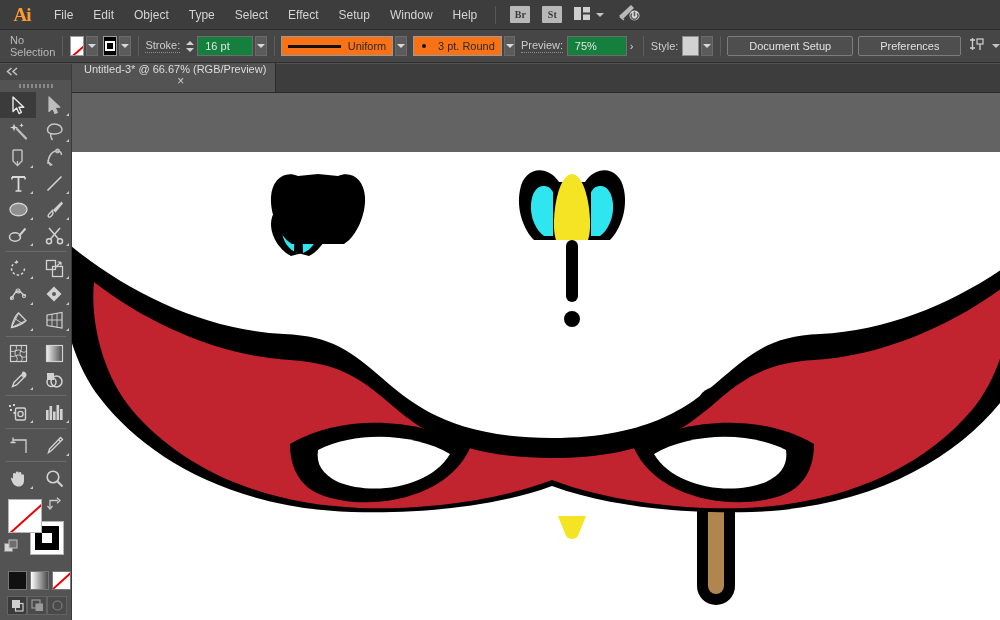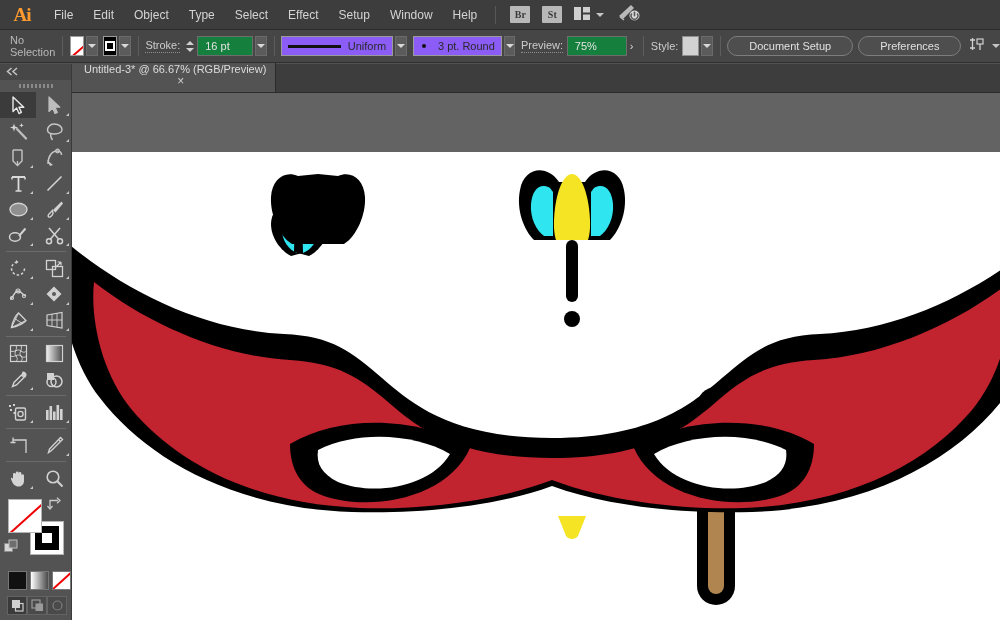--- a/index.html
+++ b/index.html
@@ -92,33 +92,33 @@
     border-right:4px solid transparent;
   }
   .stepper .up { border-bottom:4px solid #cfcfcf; margin-bottom:3px; }
   .stepper .dn { border-top:4px solid #cfcfcf; }
   .field {
     background:#15803d; border:1px solid #6d6d6d; height:20px;
     display:flex; align-items:center; padding:0 7px;
     font-size:11px; color:#e2e2e2; min-width:46px;
   }
   .white-field {
-    background:#8b5cf6; border:1px solid #9a9a9a; height:20px;
+    background:#f97316; border:1px solid #9a9a9a; height:20px;
     display:flex; align-items:center; padding:0 6px;
     font-size:11px; color:#2a2a2a; white-space:nowrap;
   }
   .uniform-line { width:58px; height:3px; background:#111; margin-right:7px; }
   .brush-dot { width:4px;height:4px;border-radius:50%;background:#111;margin-right:12px;margin-left:2px;}
   .arrow-btn {
     width:15px;height:20px;display:flex;align-items:center;justify-content:center;
     color:#d8d8d8;font-size:11px;
   }
   .style-sw { width:26px;height:20px;background:#d2d2d2;border:1px solid #8f8f8f; }
   .pill-btn {
-    height:20px; border:1px solid #7d7d7d; border-radius:10px;
+    height:20px; border:1px solid #7d7d7d; border-radius:2px;
     background:#4e4e4e; color:#e0e0e0; font-size:11px;
     display:flex; align-items:center; padding:0 21px; white-space:nowrap;
   }
 
   
   #tabbar {
     position:absolute; left:72px; top:64px; width:928px; height:29px;
     background:#3d3d3d; border-bottom:1px solid #2b2b2b;
     display:flex; align-items:flex-end;
   }

